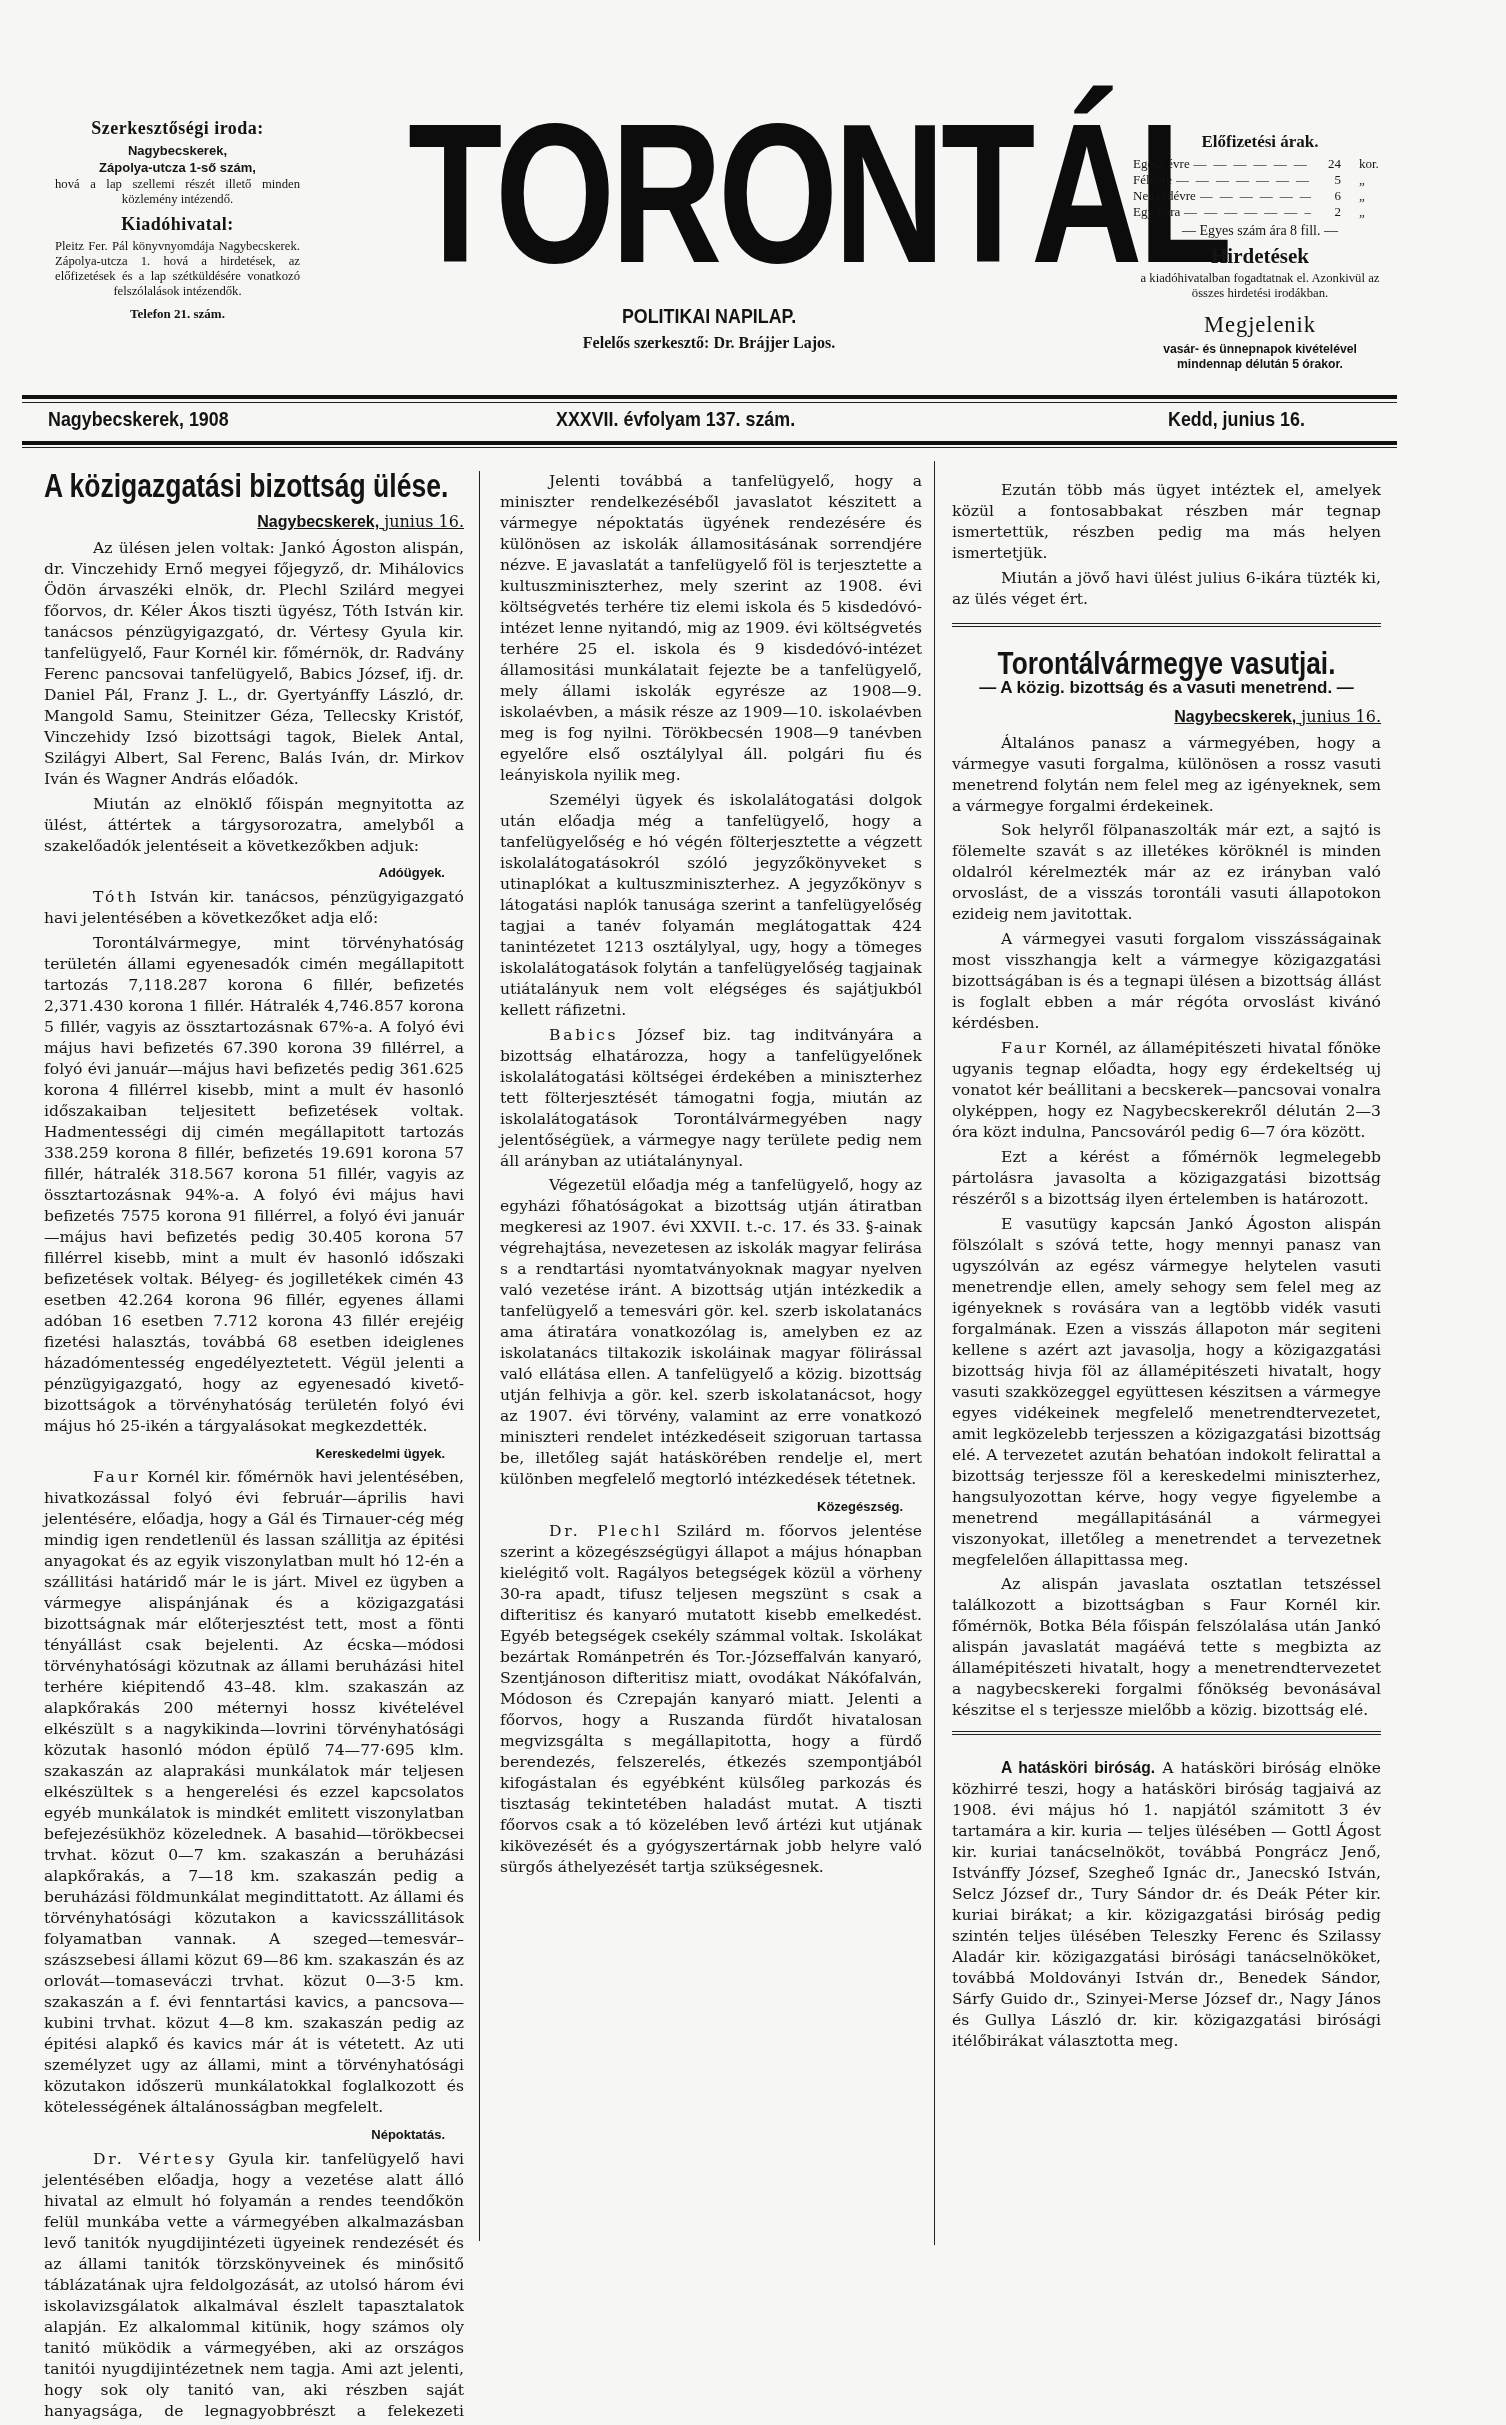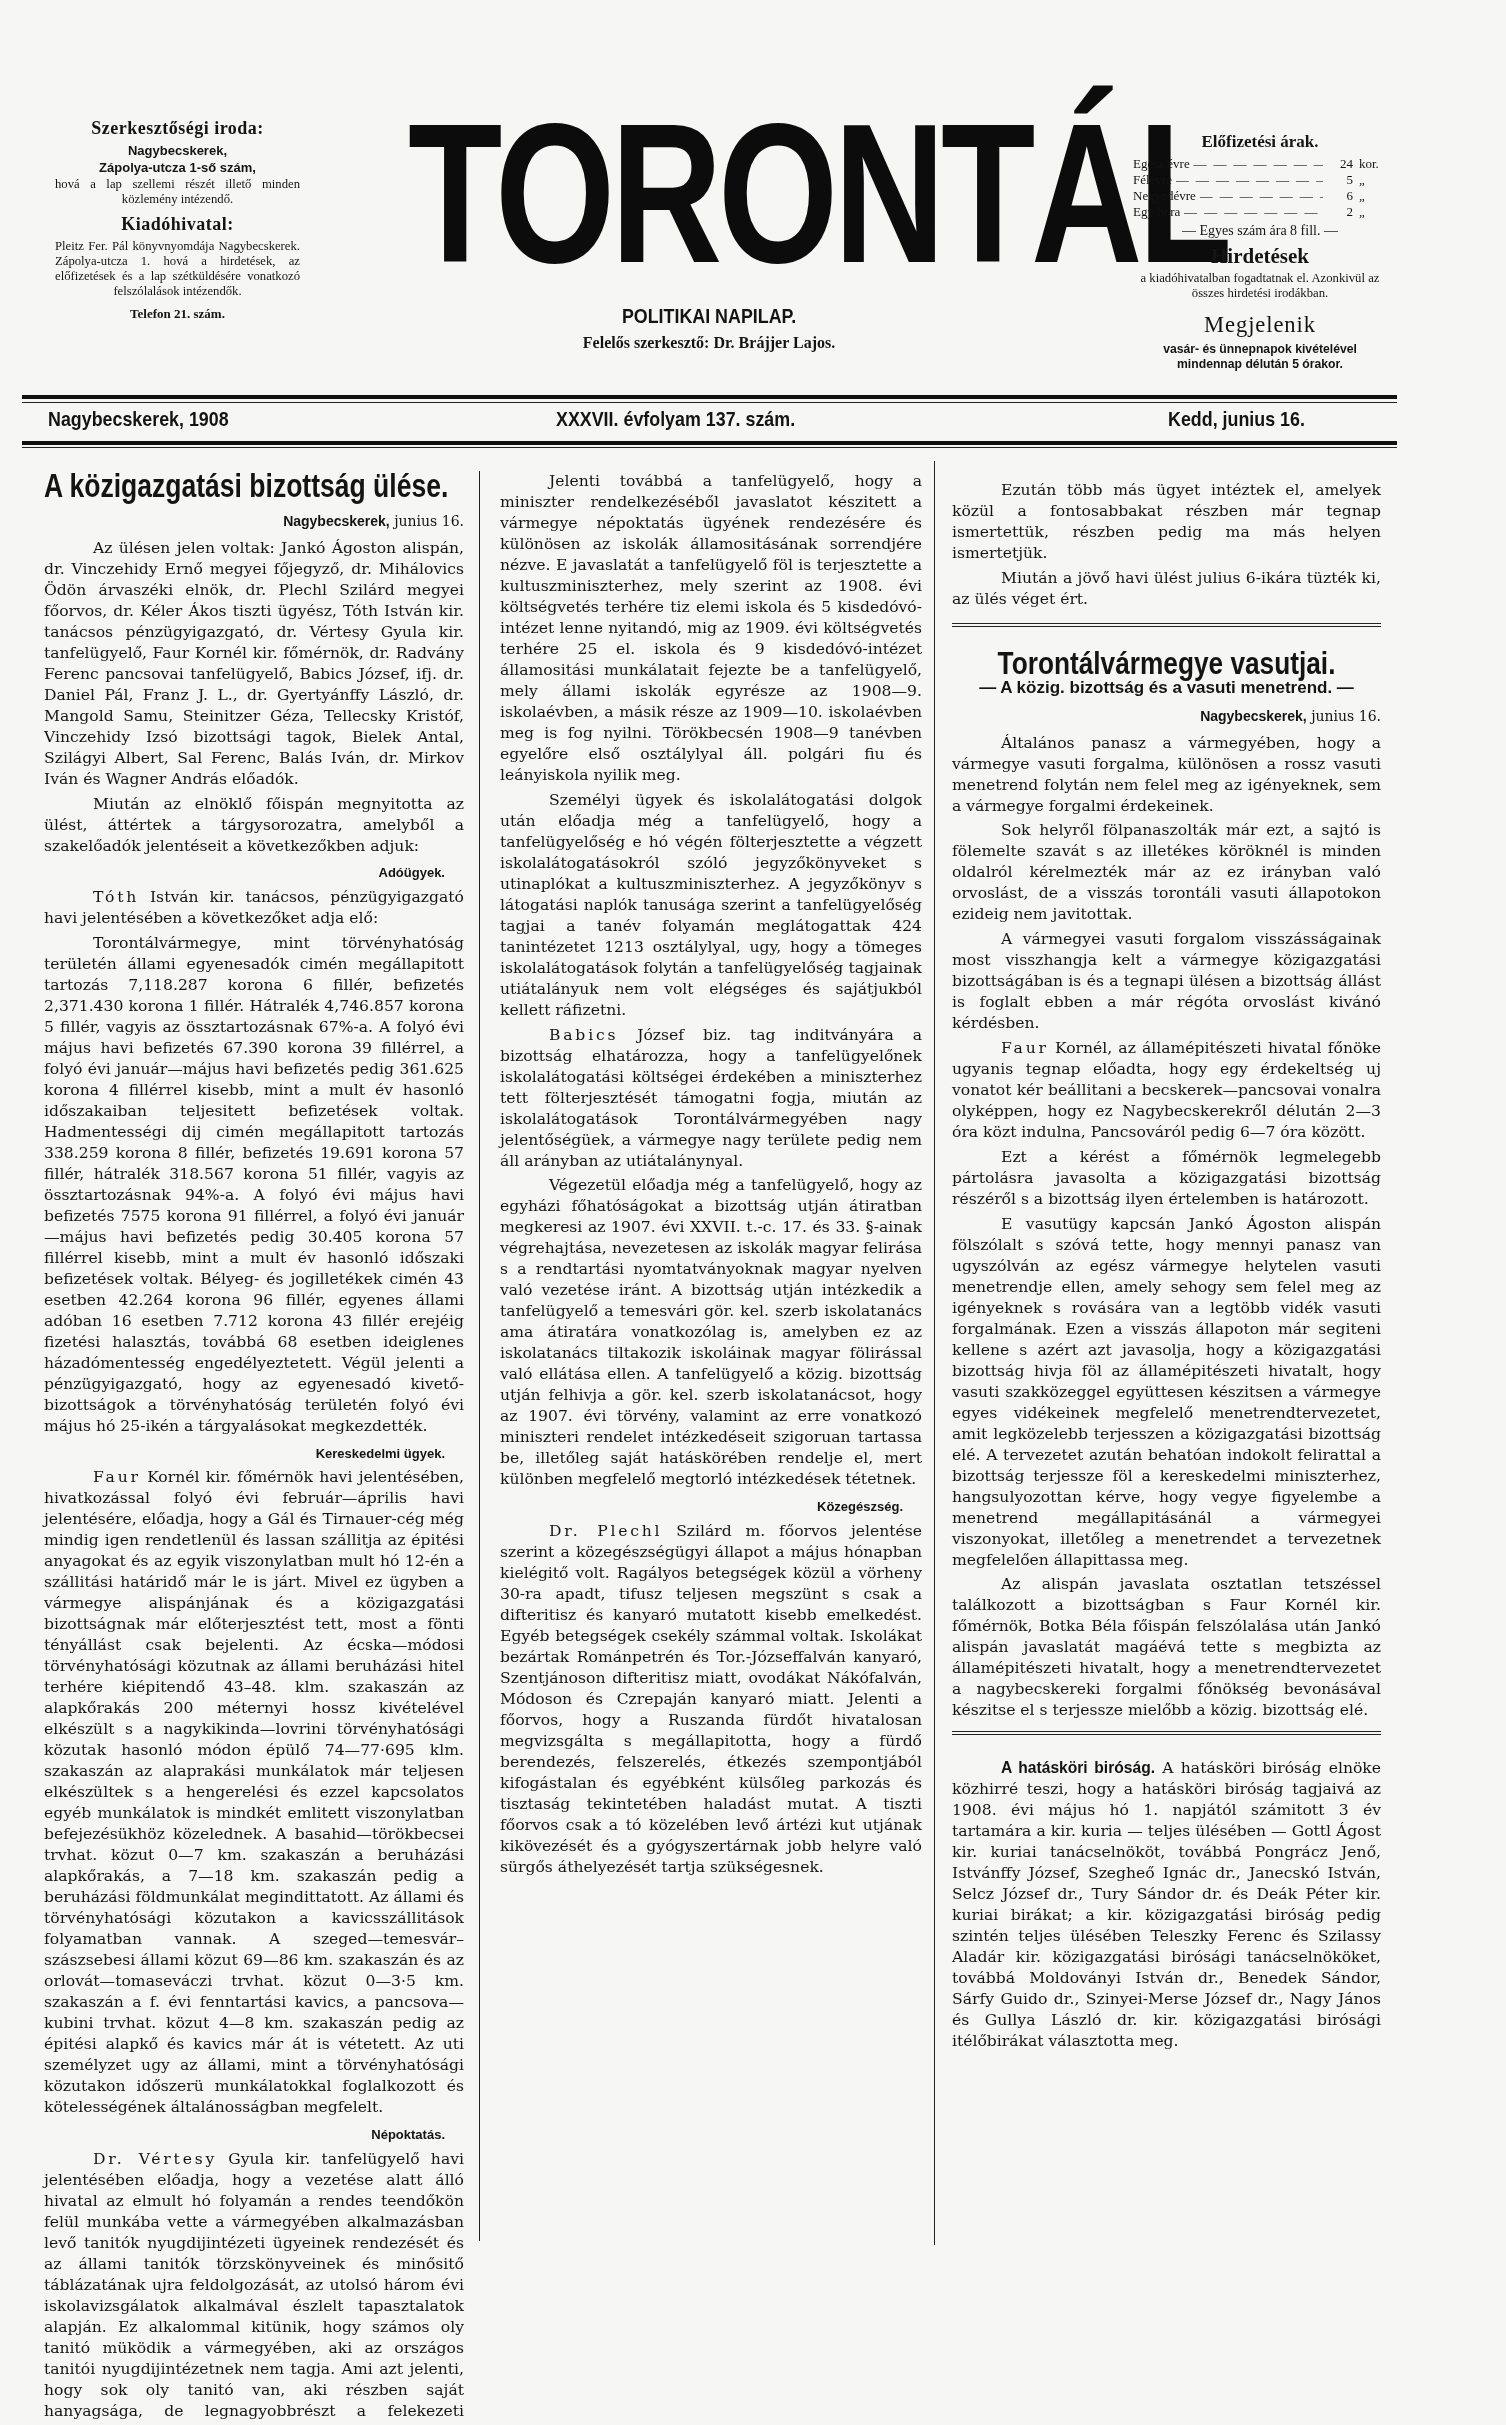--- a/index.html
+++ b/index.html
@@ -24,42 +24,42 @@
   }
   .subtitle { font-family:"Liberation Sans",sans-serif; font-weight:bold; font-size:21px; margin-top:21px; transform:scaleX(0.85); }
   .editor { font-family:"Liberation Serif",serif; font-weight:bold; font-size:16px; margin-top:5.6px; }
 
   .right-box { position:absolute; left:1125px; top:132px; width:254px; font-family:"Liberation Serif",serif; }
   .right-box .h { font-weight:bold; font-size:17px; text-align:center; margin-bottom:3.8px; }
   .price-row { display:flex; font-size:13px; line-height:16px; }
   .price-row .lbl { white-space:nowrap; }
   .price-row .dash { flex:1; overflow:hidden; white-space:nowrap; margin:0 3.8px; letter-spacing:1.9px; }
   .price-row .val { width:26px; text-align:right; }
-  .price-row .unit { width:28px; padding-left:6px; }
+  .price-row .unit { width:28px; padding-left:18px; }
   .right-box .single { text-align:center; font-size:14px; margin:2.8px 0 5.6px; }
   .right-box .h2 { font-weight:bold; font-size:21px; text-align:center; margin:3.8px 0 1.9px; }
   .right-box .c { text-align:center; font-size:12.7px; line-height:15px; }
   .right-box .meg { text-align:center; font-size:22.6px; margin:11.3px 0 3.8px; letter-spacing:0.9px; }
   .right-box .bold { text-align:center; font-weight:bold; font-family:"Liberation Sans",sans-serif; font-size:12.2px; line-height:15px; }
 
   
   .rule-thick { position:absolute; left:14px; width:1375px; height:3.8px; background:#111; }
   .rule-thin { position:absolute; left:14px; width:1375px; height:1.4px; background:#222; }
   .datebar { position:absolute; left:21px; top:407px; width:1356px; height:30px; font-family:"Liberation Sans",sans-serif; font-weight:bold; }
   .datebar span { position:absolute; top:0; font-size:21px; transform:scaleX(0.85); transform-origin:left top; }
 
   
   .col { position:absolute; top:461px; font-size:15.6px; line-height:21px; text-align:justify; }
   .col1 { left:36px; width:420px; }
   .col2 { left:492px; width:422px; top:471px; }
   .col3 { left:944px; width:429px; top:480px; }
   .vrule { position:absolute; width:1.4px; background:#222; }
   .col p { margin:0 0 3.8px; text-indent:49px; }
   .headline { font-family:"Liberation Sans",sans-serif; font-weight:bold; font-size:34px; line-height:41px; transform:scaleX(0.78); transform-origin:left; white-space:nowrap; margin:3.8px 0 5.6px; }
-  .dateline { text-align:right; font-size:14px; margin:0 0 5.6px; }
+  .dateline { text-align:right; font-size:16px; margin:0 0 5.6px;text-decoration:underline; }
   .dateline b { font-family:"Liberation Sans",sans-serif; }
   .subhead { text-align:right; font-family:"Liberation Sans",sans-serif; font-weight:bold; font-size:13px; margin:5.6px 19px 3.8px 0; }
   .spaced { letter-spacing:2.8px; }
   .sep { height:0; border-top:1.4px solid #222; border-bottom:1.4px solid #222; padding-top:1.9px; margin:13px 0 26px; }
   .headline2 { font-family:"Liberation Sans",sans-serif; font-weight:bold; font-size:32px; text-align:center; margin:0 0 3.8px; transform:scaleX(0.82); }
   .deck { font-family:"Liberation Sans",sans-serif; font-weight:bold; font-size:17px; text-align:center; margin-bottom:7.5px; }
   .runin { font-family:"Liberation Sans",sans-serif; font-weight:bold; }
 </style>
 </head>
 <body>

